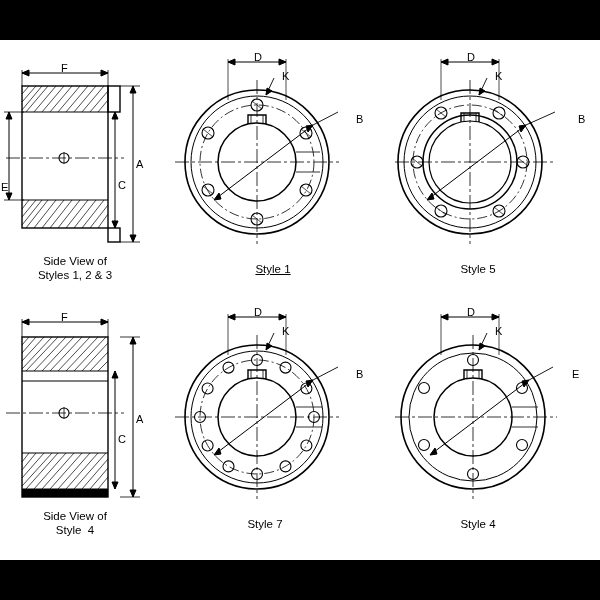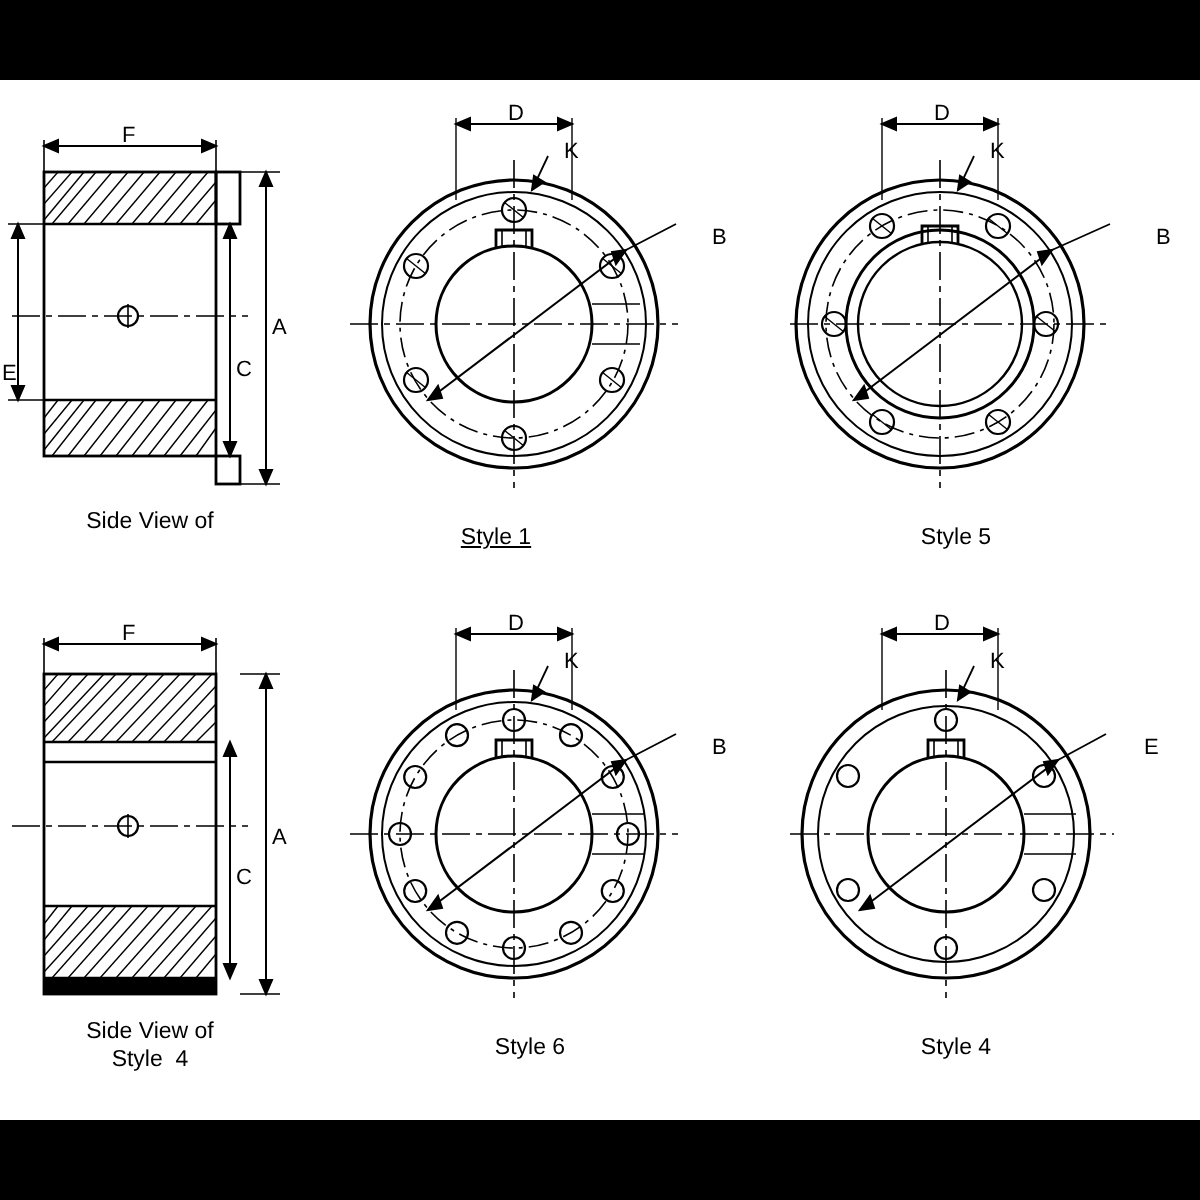--- a/index.html
+++ b/index.html
@@ -121,20 +121,21 @@
         <line x1="4" y1="160" x2="24" y2="160" stroke-width="0.8"></line>
       </g>
     </svg>
 
     <div class="dim" style="left:61px; top:22px;">F</div>
     <div class="dim" style="left:136px; top:118px;">A</div>
     <div class="dim" style="left:118px; top:139px;">C</div>
     <div class="dim" style="left:1px; top:141px;">E</div>
 
     <div class="caption" style="left:10px; top:214px; width:130px;">Side View of</div>
+    <div class="caption" style="left:10px; top:228px; width:130px;">Styles 1, 2 &amp; 3</div>
 
     <svg style="position:absolute;left:170px;top:0px;" width="190" height="220" viewBox="0 0 190 220">
       <g stroke="#000" fill="none" stroke-width="1">
 
         <line x1="58" y1="22" x2="116" y2="22"></line>
         <path d="M58 22 l7 -3 l0 6 z" fill="#000"></path>
         <path d="M116 22 l-7 -3 l0 6 z" fill="#000"></path>
         <line x1="58" y1="19" x2="58" y2="60" stroke-width="0.7"></line>
         <line x1="116" y1="19" x2="116" y2="60" stroke-width="0.7"></line>
 
@@ -180,21 +181,21 @@
         <g stroke-width="0.8">
           <line x1="126" y1="112" x2="150" y2="112"></line>
           <line x1="126" y1="132" x2="150" y2="132"></line>
         </g>
       </g>
     </svg>
 
     <div class="dim" style="left:254px; top:11px;">D</div>
     <div class="dim" style="left:282px; top:30px;">K</div>
     <div class="dim" style="left:356px; top:73px;">B</div>
-    <div class="caption" style="left:188px; top:222px; width:120px;text-decoration:underline;">Style 1</div>
+    <div class="caption" style="left:213px; top:222px; width:120px;text-decoration:underline;">Style 1</div>
 
     <svg style="position:absolute;left:395px;top:0px;" width="200" height="220" viewBox="0 0 200 220">
       <g stroke="#000" fill="none" stroke-width="1">
 
         <line x1="46" y1="22" x2="104" y2="22"></line>
         <path d="M46 22 l7 -3 l0 6 z" fill="#000"></path>
         <path d="M104 22 l-7 -3 l0 6 z" fill="#000"></path>
         <line x1="46" y1="19" x2="46" y2="60" stroke-width="0.7"></line>
         <line x1="104" y1="19" x2="104" y2="60" stroke-width="0.7"></line>
 
@@ -363,21 +364,21 @@
         <g stroke-width="0.8">
           <line x1="126" y1="112" x2="152" y2="112"></line>
           <line x1="126" y1="132" x2="152" y2="132"></line>
         </g>
       </g>
     </svg>
 
     <div class="dim" style="left:254px; top:266px;">D</div>
     <div class="dim" style="left:282px; top:285px;">K</div>
     <div class="dim" style="left:356px; top:328px;">B</div>
-    <div class="caption" style="left:205px; top:477px; width:120px;">Style 6</div>
+    <div class="caption" style="left:205px; top:477px; width:120px;">Style 7</div>
 
     <svg style="position:absolute;left:395px;top:255px;" width="200" height="220" viewBox="0 0 200 220">
       <g stroke="#000" fill="none" stroke-width="1">
         <line x1="46" y1="22" x2="104" y2="22"></line>
         <path d="M46 22 l7 -3 l0 6 z" fill="#000"></path>
         <path d="M104 22 l-7 -3 l0 6 z" fill="#000"></path>
         <line x1="46" y1="19" x2="46" y2="60" stroke-width="0.7"></line>
         <line x1="104" y1="19" x2="104" y2="60" stroke-width="0.7"></line>
         <line x1="84" y1="55" x2="92" y2="38" stroke-width="0.9"></line>
         <path d="M84 55 l1 -7 l5 3 z" fill="#000"></path>

